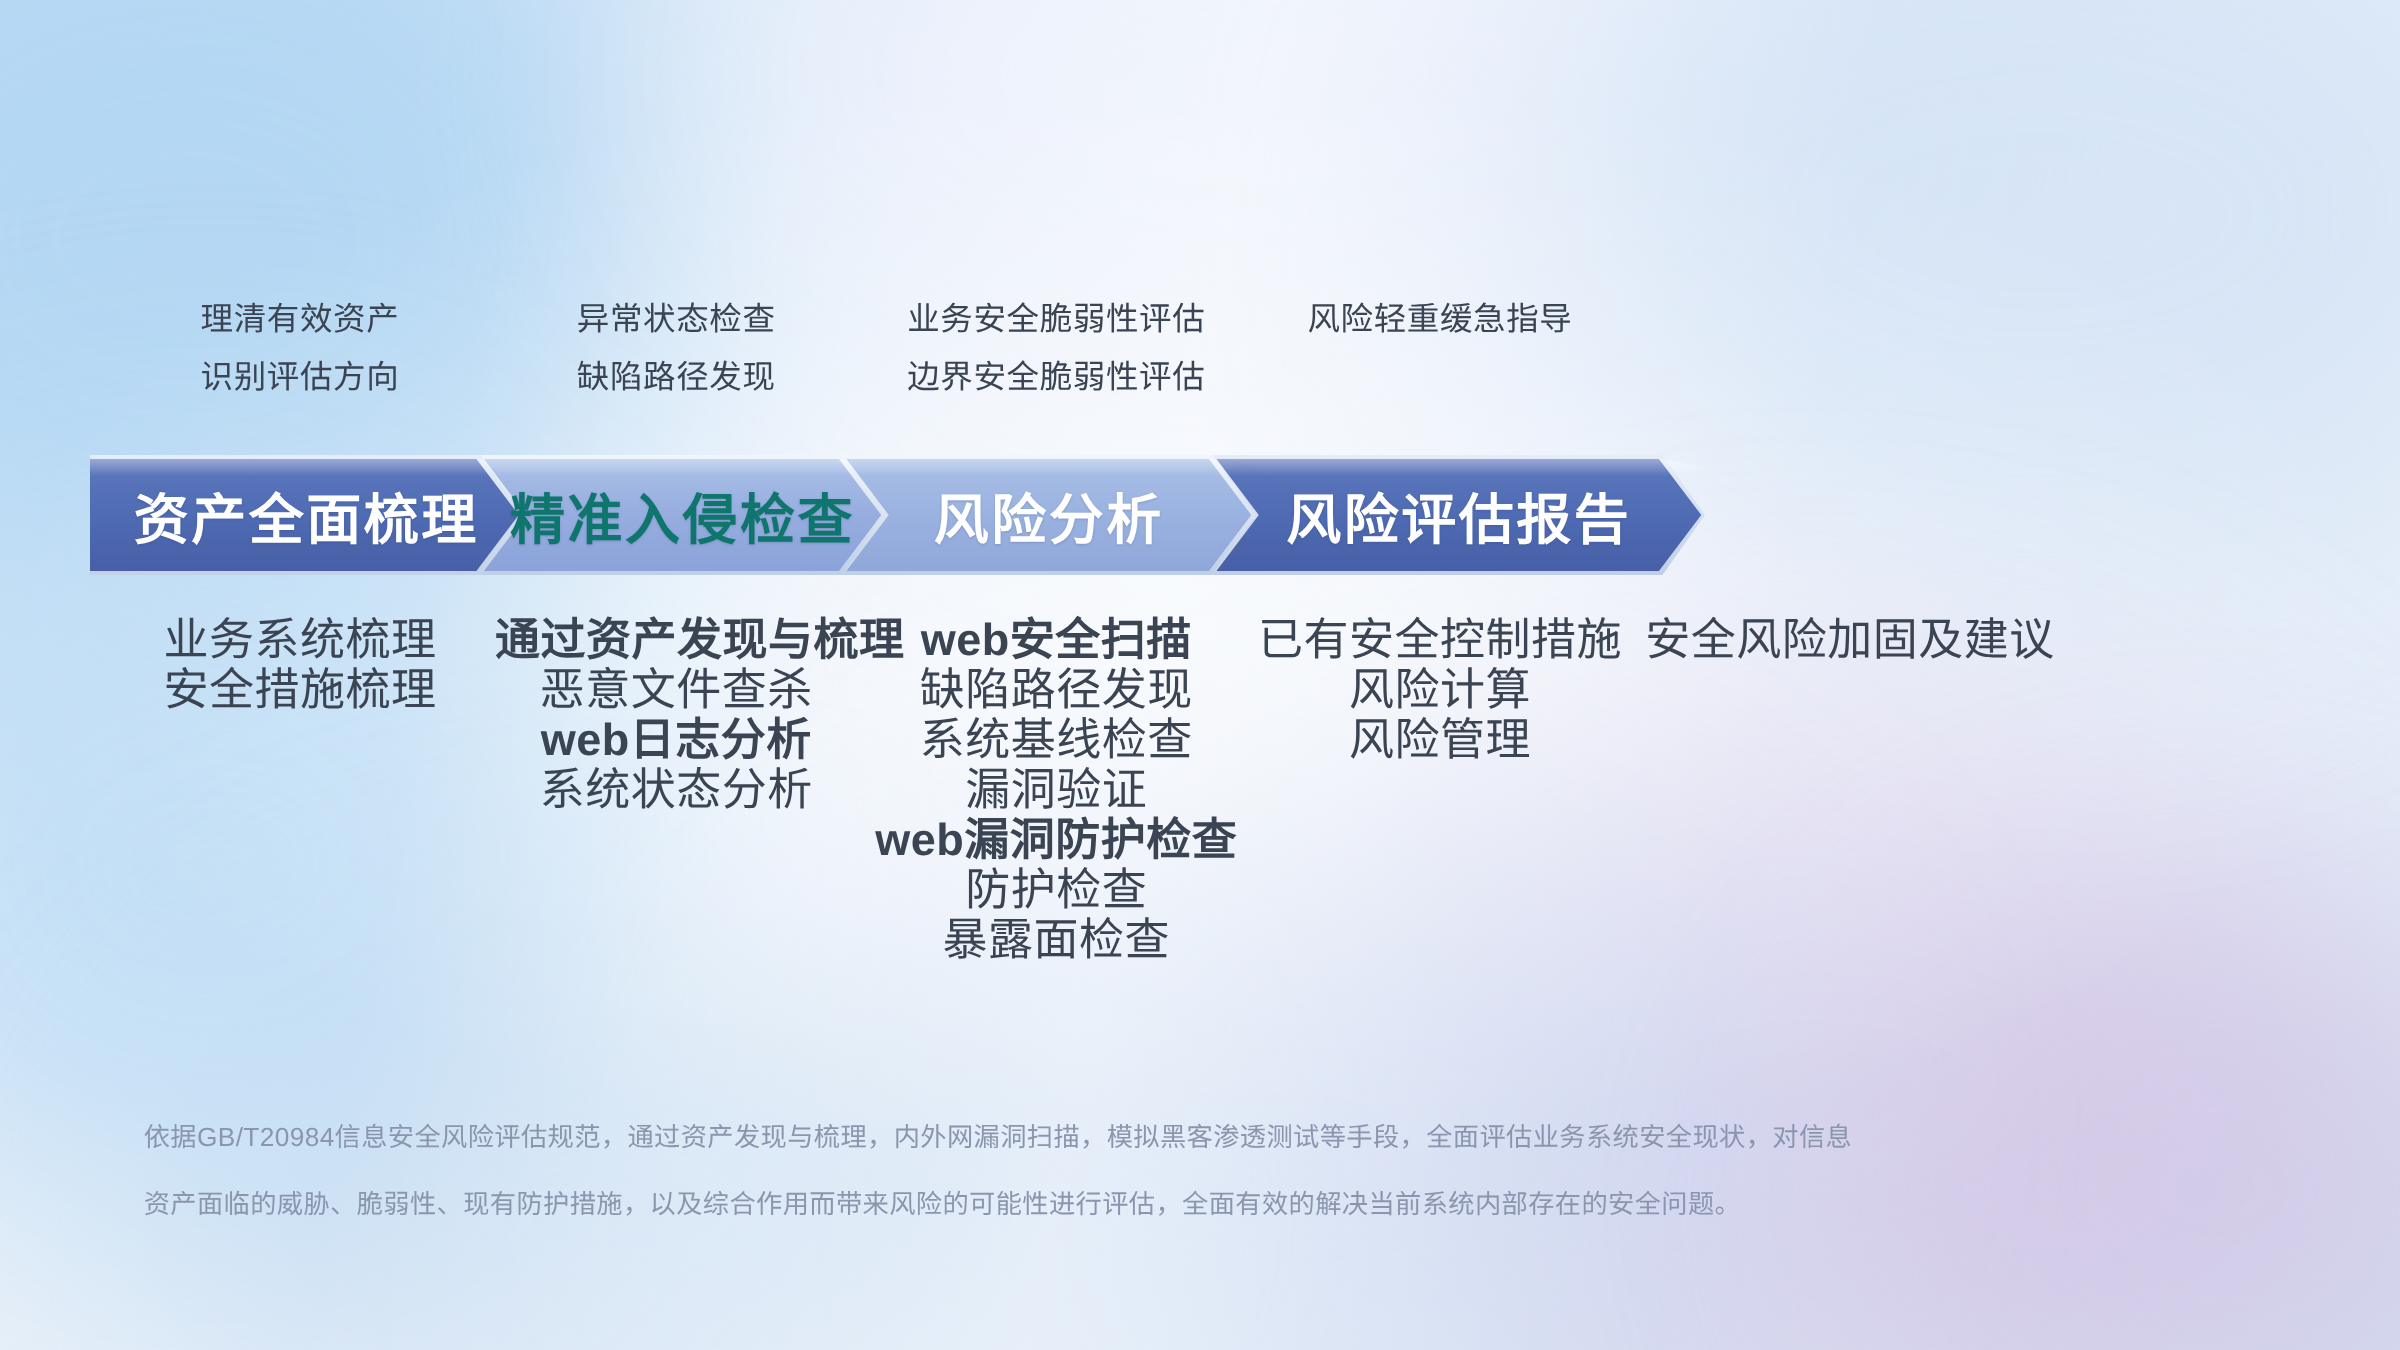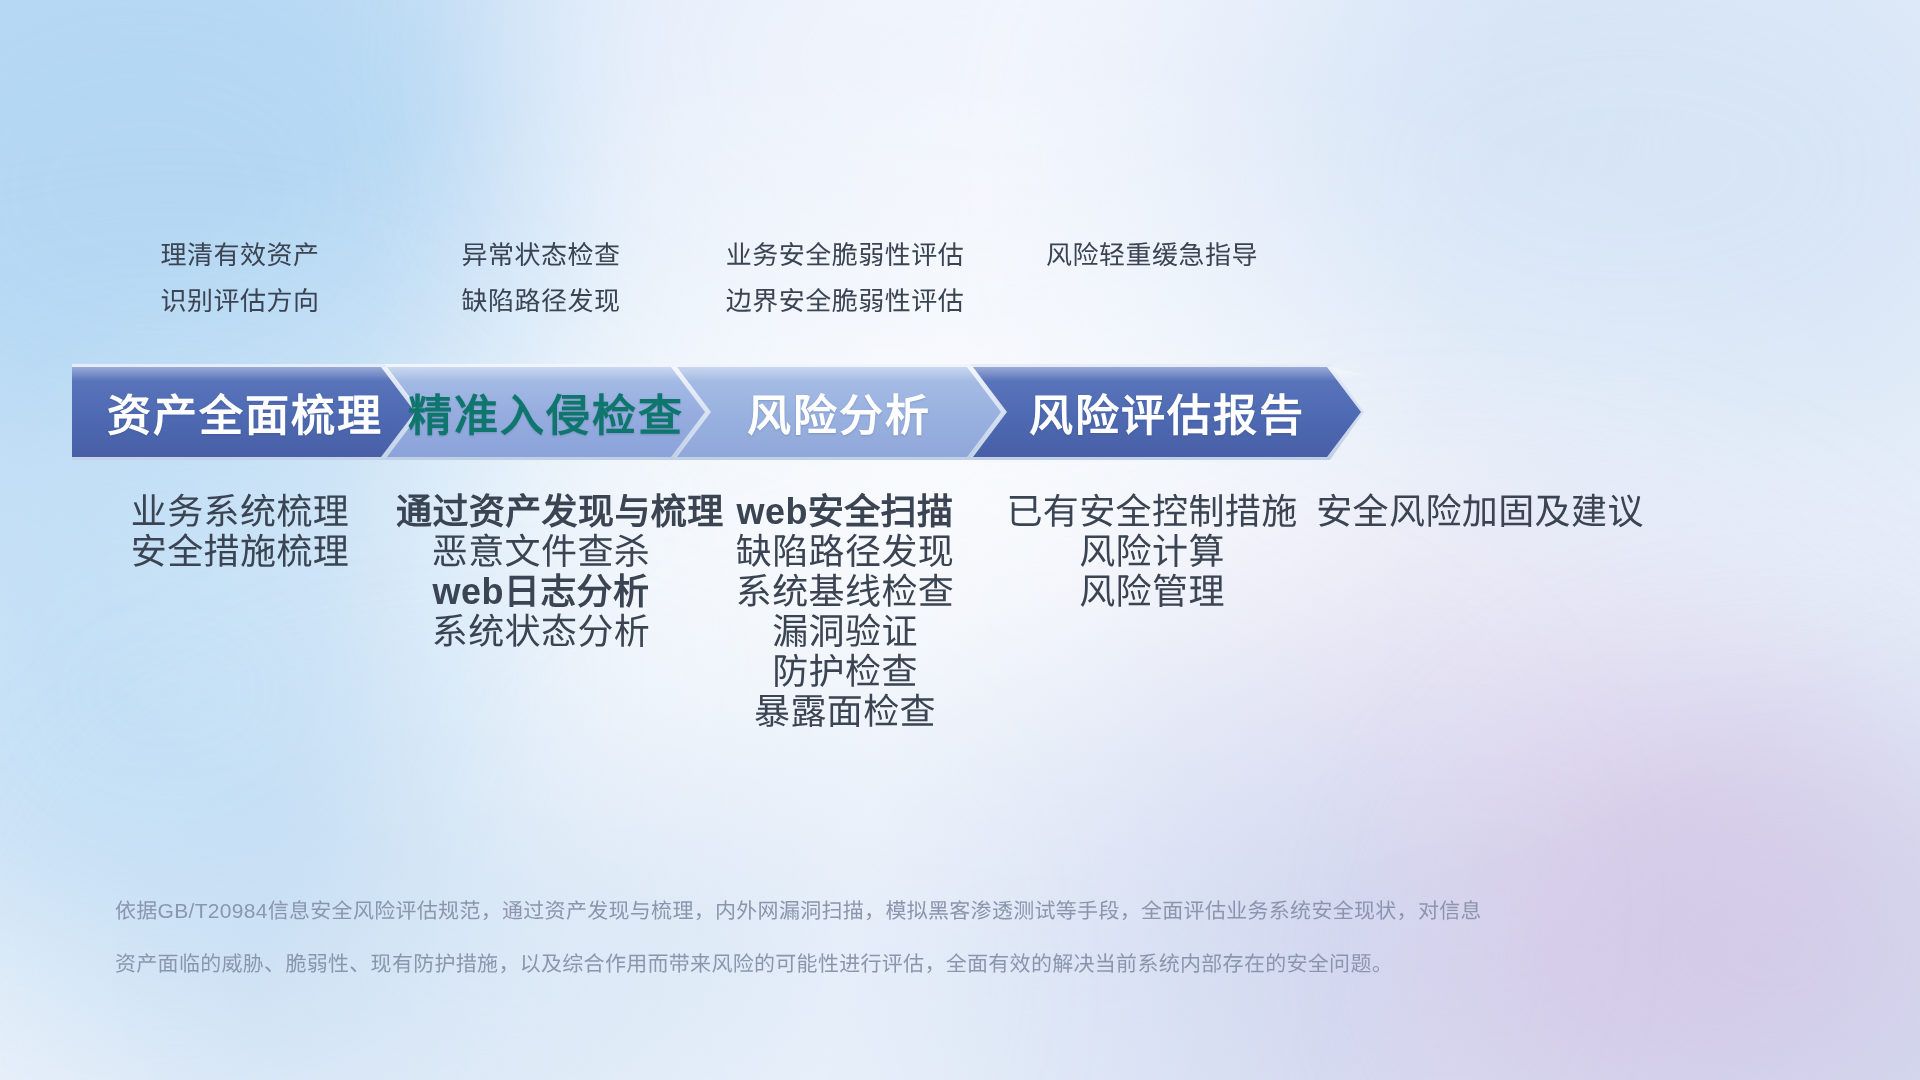--- a/index.html
+++ b/index.html
@@ -264,20 +264,21 @@
         <div class="item bold">通过资产发现与梳理</div>
         <div class="item">恶意文件查杀</div>
         <div class="item bold">web日志分析</div>
         <div class="item">系统状态分析</div>
       </div>
       <div class="col c3">
         <div class="item bold">web安全扫描</div>
         <div class="item">缺陷路径发现</div>
         <div class="item">系统基线检查</div>
         <div class="item">漏洞验证</div>
+        <div class="item bold">web漏洞防护检查</div>
         <div class="item">防护检查</div>
         <div class="item">暴露面检查</div>
       </div>
       <div class="col c4">
         <div class="item">已有安全控制措施</div>
         <div class="item">风险计算</div>
         <div class="item">风险管理</div>
       </div>
       <div class="col c5">
         <div class="item">安全风险加固及建议</div>

